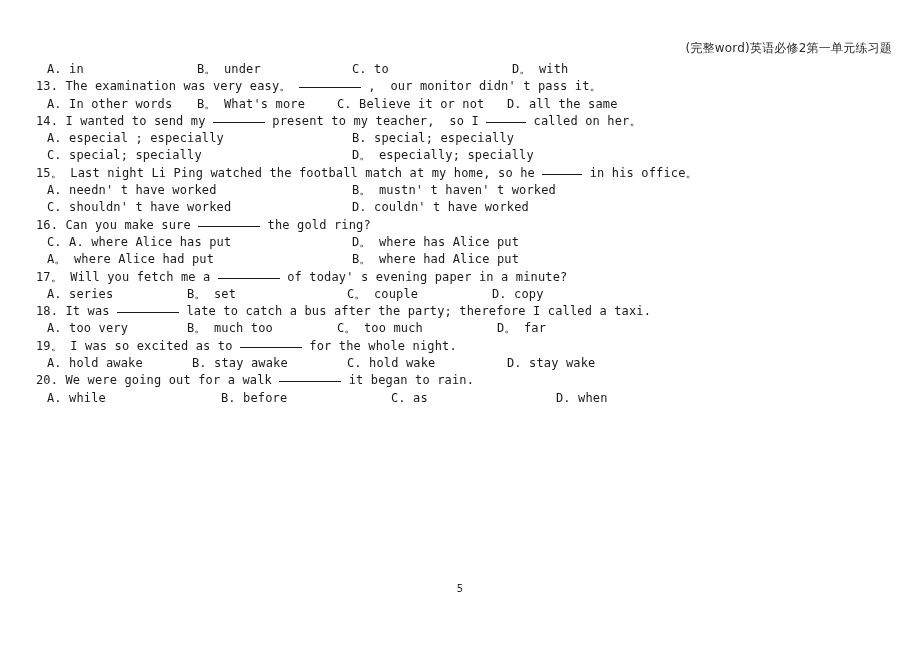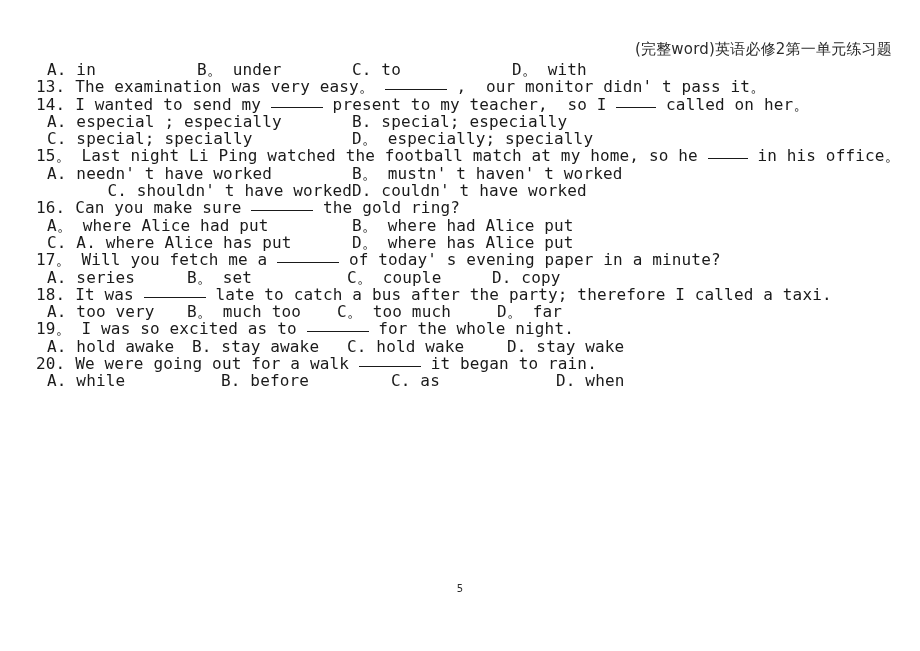--- a/index.html
+++ b/index.html
@@ -17,38 +17,38 @@
     color: #1a1a1a;
     -webkit-font-smoothing: none;
   }
 
   
   .doc-header {
     position: absolute;
     top: 40px;
     right: 28px;
     font-family: "DejaVu Sans", "Liberation Sans", sans-serif;
-    font-size: 15px;
+    font-size: 12px;
     color: #2b2b2b;
     white-space: nowrap;
     letter-spacing: 0.2px;
   }
 
   
   .sheet {
     position: absolute;
     top: 61px;
     left: 36px;
     width: 846px;
   }
 
   .line {
     height: 17.3px;
     line-height: 17.3px;
-    font-size: 16px;
+    font-size: 12px;
     white-space: pre;
     letter-spacing: 0.15px;
   }
 
   
   .line.stem {
     padding-left: 0;
   }
   
   .line.opts {
@@ -84,29 +84,30 @@
   }
 </style>
 </head>
 <body>
 
 <div class="doc-header">(完整word)英语必修2第一单元练习题</div>
 
 <div class="sheet">
     <div class="line opts"><span class="opt" style="width: 150px;"><span>A.</span><span> in</span></span><span class="opt" style="width: 155px;"><span>B。</span><span> under</span></span><span class="opt" style="width: 160px;"><span>C.</span><span> to</span></span><span class="opt" style="width: 120px;"><span>D。</span><span> with</span></span></div>
     <div class="line stem"><span>13.</span> The examination was very easy。 <span class="blank b-lg"></span> ,  our monitor didn' t pass it。</div>
+    <div class="line opts"><span class="opt" style="width: 150px;"><span>A.</span><span> In other words</span></span><span class="opt" style="width: 140px;"><span>B。</span><span> What's more</span></span><span class="opt" style="width: 170px;"><span>C.</span><span> Believe it or not</span></span><span class="opt" style="width: 120px;"><span>D.</span><span> all the same</span></span></div>
     <div class="line stem"><span>14.</span> I wanted to send my <span class="blank b-md"></span> present to my teacher,  so I <span class="blank b-sm"></span> called on her。</div>
     <div class="line opts"><span class="opt" style="width: 305px;"><span>A.</span><span> especial ; especially</span></span><span class="opt" style="width: 300px;"><span>B.</span><span> special; especially</span></span></div>
     <div class="line opts"><span class="opt" style="width: 305px;"><span>C.</span><span> special; specially</span></span><span class="opt" style="width: 300px;"><span>D。</span><span> especially; specially</span></span></div>
     <div class="line stem"><span>15。</span> Last night Li Ping watched the football match at my home, so he <span class="blank b-sm"></span> in his office。</div>
     <div class="line opts"><span class="opt" style="width: 305px;"><span>A.</span><span> needn' t have worked</span></span><span class="opt" style="width: 300px;"><span>B。</span><span> mustn' t haven' t worked</span></span></div>
-    <div class="line opts"><span class="opt" style="width: 305px; text-align: right;"><span>C.</span><span> shouldn' t have worked</span></span><span class="opt" style="width: 300px;"><span>D.</span><span> couldn' t have worked</span></span></div>
+    <div class="line opts"><span class="opt" style="width: 305px;"><span>C.</span><span> shouldn' t have worked</span></span><span class="opt" style="width: 300px;"><span>D.</span><span> couldn' t have worked</span></span></div>
     <div class="line stem"><span>16.</span> Can you make sure <span class="blank b-lg"></span> the gold ring?</div>
+    <div class="line opts"><span class="opt" style="width: 305px;"><span>C.</span><span> A. where Alice has put</span></span><span class="opt" style="width: 300px;"><span>D。</span><span> where has Alice put</span></span></div>
     <div class="line opts"><span class="opt" style="width: 305px;"><span>A。</span><span> where Alice had put</span></span><span class="opt" style="width: 300px;"><span>B。</span><span> where had Alice put</span></span></div>
-    <div class="line opts"><span class="opt" style="width: 305px;"><span>C.</span><span> A. where Alice has put</span></span><span class="opt" style="width: 300px;"><span>D。</span><span> where has Alice put</span></span></div>
     <div class="line stem"><span>17。</span> Will you fetch me a <span class="blank b-lg"></span> of today' s evening paper in a minute?</div>
     <div class="line opts"><span class="opt" style="width: 140px;"><span>A.</span><span> series</span></span><span class="opt" style="width: 160px;"><span>B。</span><span> set</span></span><span class="opt" style="width: 145px;"><span>C。</span><span> couple</span></span><span class="opt" style="width: 120px;"><span>D.</span><span> copy</span></span></div>
     <div class="line stem"><span>18.</span> It was <span class="blank b-lg"></span> late to catch a bus after the party; therefore I called a taxi.</div>
     <div class="line opts"><span class="opt" style="width: 140px;"><span>A.</span><span> too very</span></span><span class="opt" style="width: 150px;"><span>B。</span><span> much too</span></span><span class="opt" style="width: 160px;"><span>C。</span><span> too much</span></span><span class="opt" style="width: 120px;"><span>D。</span><span> far</span></span></div>
     <div class="line stem"><span>19。</span> I was so excited as to <span class="blank b-lg"></span> for the whole night.</div>
     <div class="line opts"><span class="opt" style="width: 145px;"><span>A.</span><span> hold awake</span></span><span class="opt" style="width: 155px;"><span>B.</span><span> stay awake</span></span><span class="opt" style="width: 160px;"><span>C.</span><span> hold wake</span></span><span class="opt" style="width: 120px;"><span>D.</span><span> stay wake</span></span></div>
     <div class="line stem"><span>20.</span> We were going out for a walk <span class="blank b-lg"></span> it began to rain.</div>
     <div class="line opts"><span class="opt" style="width: 150px;"><span>A.</span><span> while</span></span><span class="opt" style="width: 160px; padding-left: 24px;"><span>B.</span><span> before</span></span><span class="opt" style="width: 165px; margin-left: 10px;"><span>C.</span><span> as</span></span><span class="opt" style="width: 120px;"><span>D.</span><span> when</span></span></div>
   </div>
 

